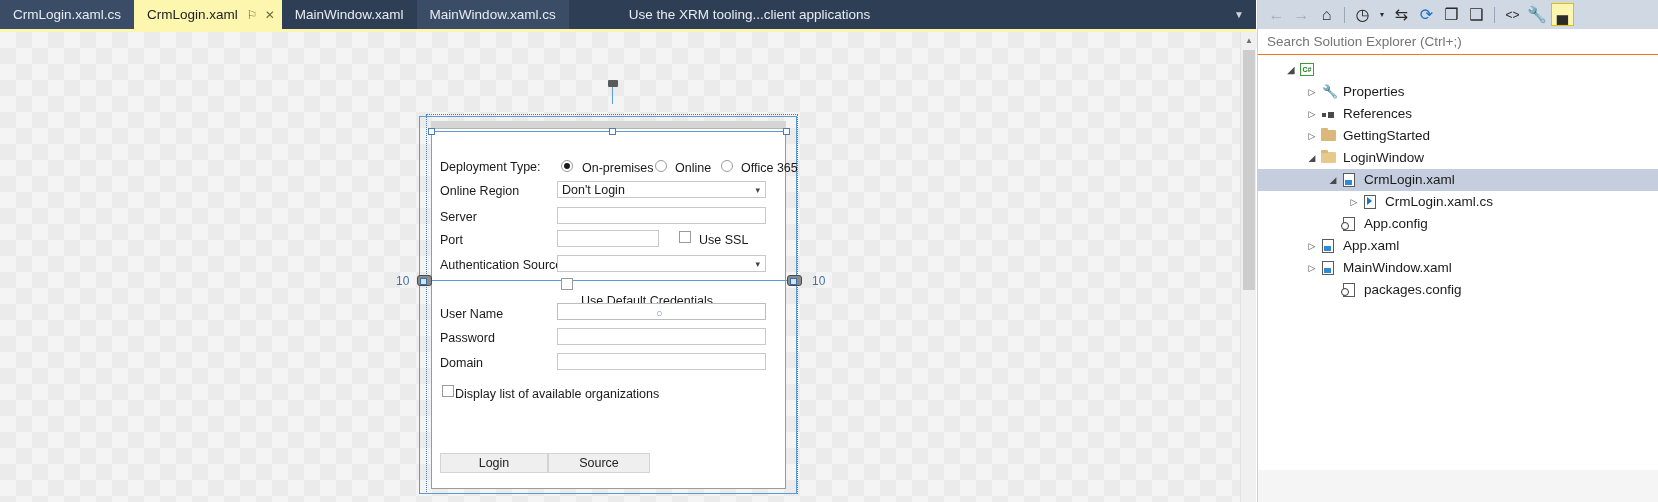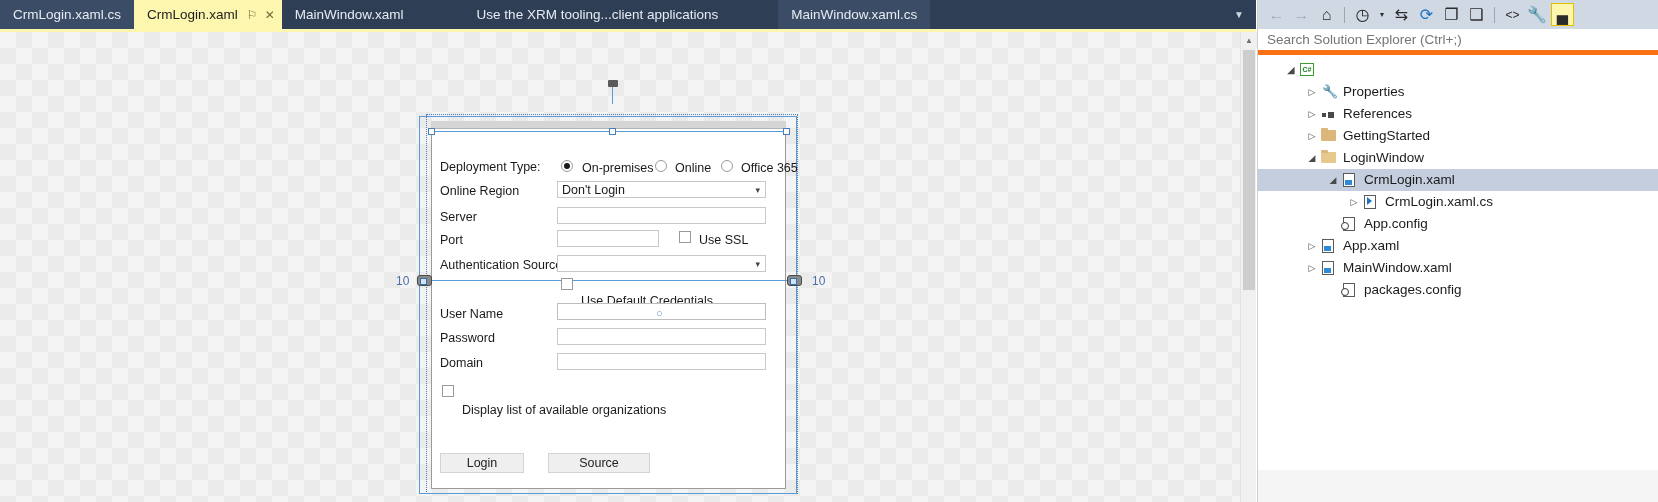--- a/index.html
+++ b/index.html
@@ -207,21 +207,21 @@
   .tbtn.disabled { color: #a6acb5; }
   .tbtn.blue { color: #1c73c2; }
   .tbsep {
     width: 1px; height: 16px; background: #9aa6b6; margin: 0 4px;
   }
   .tbtn.hl {
     background: #fdf6ae; border: 1px solid #e0c000;
   }
   .se-search {
     height: 26px; background: #ffffff;
-    border-bottom: 5px solid #f97316;
+    border-bottom: 1px solid #f97316;
     display: flex; align-items: center; padding-left: 7px;
   }
   .se-search input {
     border: 0; outline: 0; width: 100%;
     font-size: 13.5px; color: #6b6b6b;
     font-family: "Liberation Sans", sans-serif;
     background: transparent;
   }
   .se-tree {
     position: relative; background: #ffffff;
@@ -283,25 +283,25 @@
     <div class="tab active">
       <span class="tabtitle">CrmLogin.xaml</span>
       <span class="tabicons">
         <span class="pinicon">⚐</span>
         <span class="closeicon">✕</span>
       </span>
     </div>
     <div class="tab plain">
       <span class="tabtitle">MainWindow.xaml</span>
     </div>
+    <div class="tab inactive">
+      <span class="tabtitle">MainWindow.xaml.cs</span>
+    </div>
     <div class="tab plain" style="padding-left:60px;padding-right:60px;">
       <span class="tabtitle">Use the XRM tooling...client applications</span>
-    </div>
-    <div class="tab inactive">
-      <span class="tabtitle">MainWindow.xaml.cs</span>
     </div>
     <div class="tabdrop">▼</div>
   </div>
   <div class="tabstrip-underline"></div>
 
   <div class="designer">
 
     <div class="gridadorn"></div>
 
     <div class="winsel"></div>
@@ -360,23 +360,23 @@
       <div class="ftext sel" style="left:126px; top:174px; width:209px;"></div>
       <div class="usercircle" style="left:225px; top:177px;">○</div>
 
       <div class="flabel" style="left:9px; top:202px;">Password</div>
       <div class="ftext" style="left:126px; top:199px; width:209px;"></div>
 
       <div class="flabel" style="left:9px; top:227px;">Domain</div>
       <div class="ftext" style="left:126px; top:224px; width:209px;"></div>
 
       <div class="checkbox" style="left:11px; top:256px;"></div>
-      <div class="flabel" style="left:31px; top:258px;margin-top:16px;">Display list of available organizations</div>
-
-      <div class="fbtn" style="left:9px; top:324px; width:84px;">Login</div>
+      <div class="flabel" style="left:24px; top:258px;">Display list of available organizations</div>
+
+      <div class="fbtn" style="left:9px; top:324px; width:108px;">Login</div>
       <div class="fbtn" style="left:117px; top:324px; width:102px;">Source</div>
     </div>
   </div>
 
   <div class="dscroll">
     <div class="arrow">▲</div>
     <div class="thumb"></div>
   </div>
 
   <div class="sepanel">

